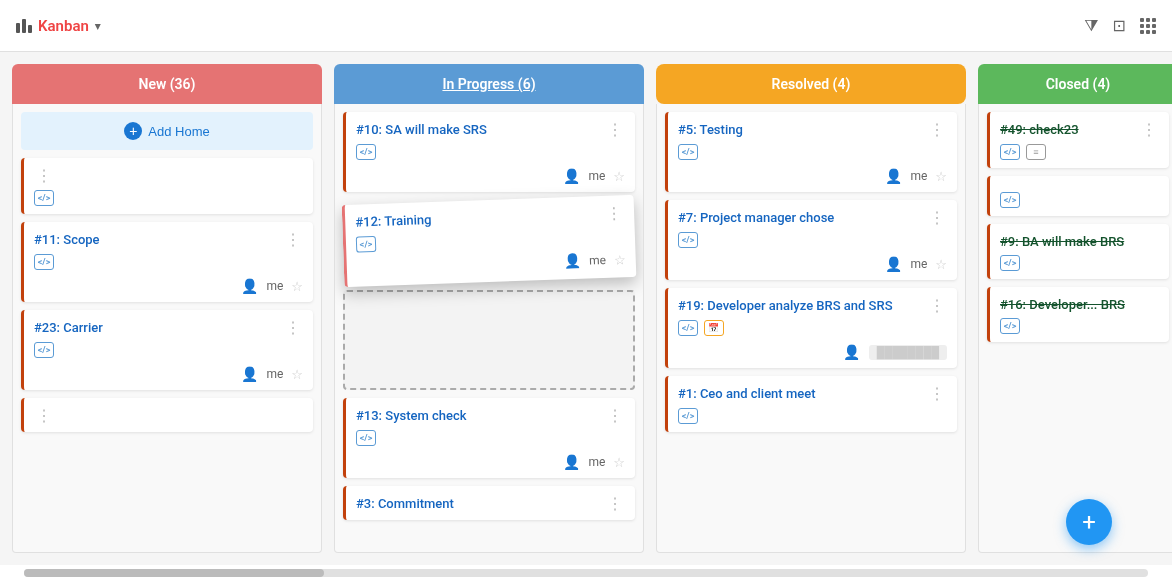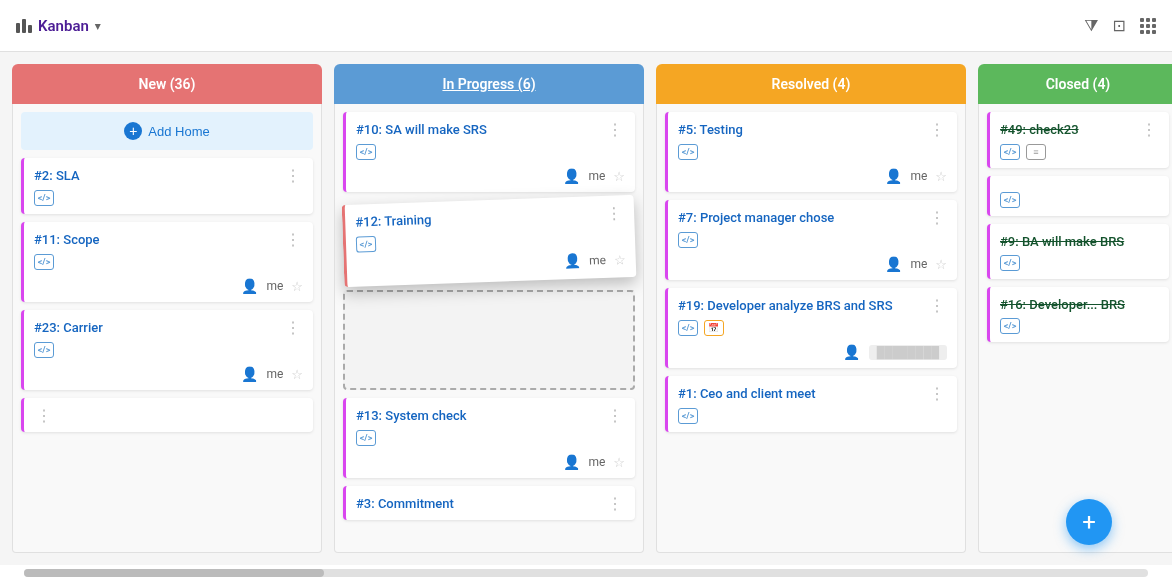--- a/index.html
+++ b/index.html
@@ -3,45 +3,45 @@
   <meta charset="utf-8">
   <style>
     * { box-sizing: border-box; margin: 0; padding: 0; }
     body { font-family: -apple-system, BlinkMacSystemFont, 'Segoe UI', Roboto, sans-serif; background: #f5f5f5; overflow: hidden; }
 
     .app-container { width: 1172px; height: 585px; display: flex; flex-direction: column; background: #fff; }
 
     
     .header { height: 52px; display: flex; align-items: center; justify-content: space-between; padding: 0 16px; border-bottom: 1px solid #e0e0e0; background: #fff; }
     .header-left { display: flex; align-items: center; gap: 6px; }
-    .header-title { font-size: 15px; font-weight: 600; color: #4c1d95; }
+    .header-title { font-size: 15px; font-weight: 600; color: #ef4444; }
     .header-chevron { font-size: 12px; color: #666; }
     .header-right { display: flex; align-items: center; gap: 14px; }
     .grid-icon { display: grid; grid-template-columns: 1fr 1fr 1fr; gap: 2px; width: 16px; height: 16px; }
     .grid-dot { width: 4px; height: 4px; background: #666; border-radius: 1px; }
 
     
     .board { flex: 1; display: flex; overflow-x: auto; padding: 12px; gap: 12px; background: #f5f5f5; justify-content: space-between; }
 
     
     .column { min-width: 310px; width: 310px; display: flex; flex-direction: column; flex-shrink: 0; }
     .column-header { padding: 12px 16px; border-radius: 6px 6px 0 0; text-align: center; font-size: 14px; font-weight: 600; color: #fff; }
     .column-header.new { background: #e57373; }
     .column-header.in-progress { background: #5b9bd5; text-decoration: underline; }
-    .column-header.resolved { background: #f5a623; }
+    .column-header.resolved { background: #f5a623; border-radius: 8px; }
     .column-header.closed { background: #5cb85c; }
 
     .column-body { flex: 1; background: #f9f9f9; border: 1px solid #e0e0e0; border-top: none; border-radius: 0 0 4px 4px; overflow-y: auto; padding: 8px; display: flex; flex-direction: column; gap: 8px; max-height: 490px; }
 
     
     .add-task-btn { background: #e3f2fd; border: none; border-radius: 4px; padding: 10px; cursor: pointer; display: flex; align-items: center; justify-content: center; gap: 6px; font-size: 13px; color: #1976d2; font-weight: 500; width: 100%; }
     .add-task-btn .plus-circle { width: 18px; height: 18px; background: #1976d2; border-radius: 50%; color: #fff; display: flex; align-items: center; justify-content: center; font-size: 14px; line-height: 1; }
 
     
-    .card { background: #fff; border-radius: 4px; padding: 10px 10px 8px 10px; border-left: 3px solid #d946ef; box-shadow: 0 1px 3px rgba(0,0,0,0.1); position: relative; }
+    .card { background: #fff; border-radius: 4px; padding: 10px 10px 8px 10px; border-left: 3px solid #c2410c; box-shadow: 0 1px 3px rgba(0,0,0,0.1); position: relative; }
     .card-header { display: flex; align-items: flex-start; justify-content: space-between; }
     .card-title { font-size: 13px; color: #1565c0; font-weight: 500; text-decoration: none; flex: 1; }
     .card-title.strikethrough { text-decoration: line-through; color: #14532d; }
     .card-menu { color: #bbb; font-size: 16px; cursor: pointer; line-height: 1; padding: 0 2px; }
     .card-tags { display: flex; align-items: center; gap: 6px; margin-top: 6px; }
     .tag-code { width: 20px; height: 16px; border: 1px solid #5b9bd5; border-radius: 3px; display: flex; align-items: center; justify-content: center; font-size: 9px; color: #5b9bd5; font-weight: bold; }
     .tag-list { width: 20px; height: 16px; border: 1px solid #999; border-radius: 3px; display: flex; align-items: center; justify-content: center; font-size: 9px; color: #999; }
     .tag-cal { width: 20px; height: 16px; border: 1px solid #f5a623; border-radius: 3px; display: flex; align-items: center; justify-content: center; font-size: 9px; color: #f5a623; }
     .card-footer { display: flex; align-items: center; justify-content: flex-end; gap: 8px; margin-top: 8px; }
     .avatar-icon { font-size: 14px; color: #bbb; }
@@ -110,21 +110,20 @@
       <div class="column-header new">New (36)</div>
       <div class="column-body">
 
         <button class="add-task-btn">
           <span class="plus-circle">+</span>
           <span>Add Home</span>
         </button>
 
         <div class="card">
           <div class="card-header">
-            <span class="card-title">#2: SLA</span>
             <span class="card-menu">⋮</span>
           </div>
           <div class="card-tags">
             <div class="tag-code">&lt;/&gt;</div>
           </div>
         </div>
 
         <div class="card">
           <div class="card-header">
             <span class="card-title">#11: Scope</span>

